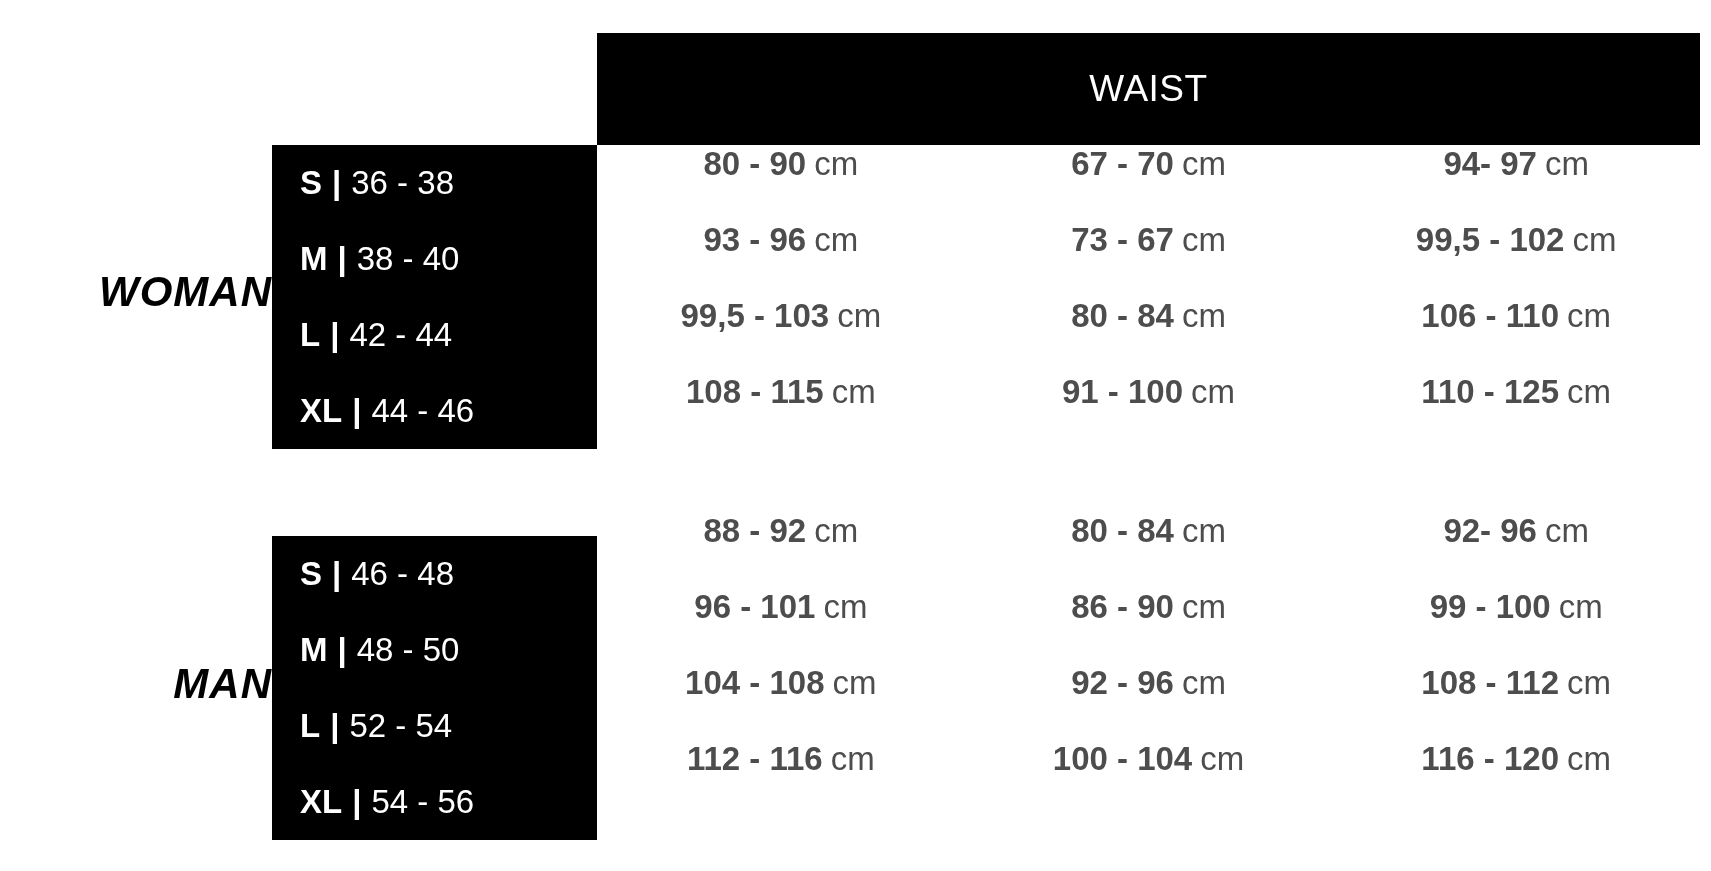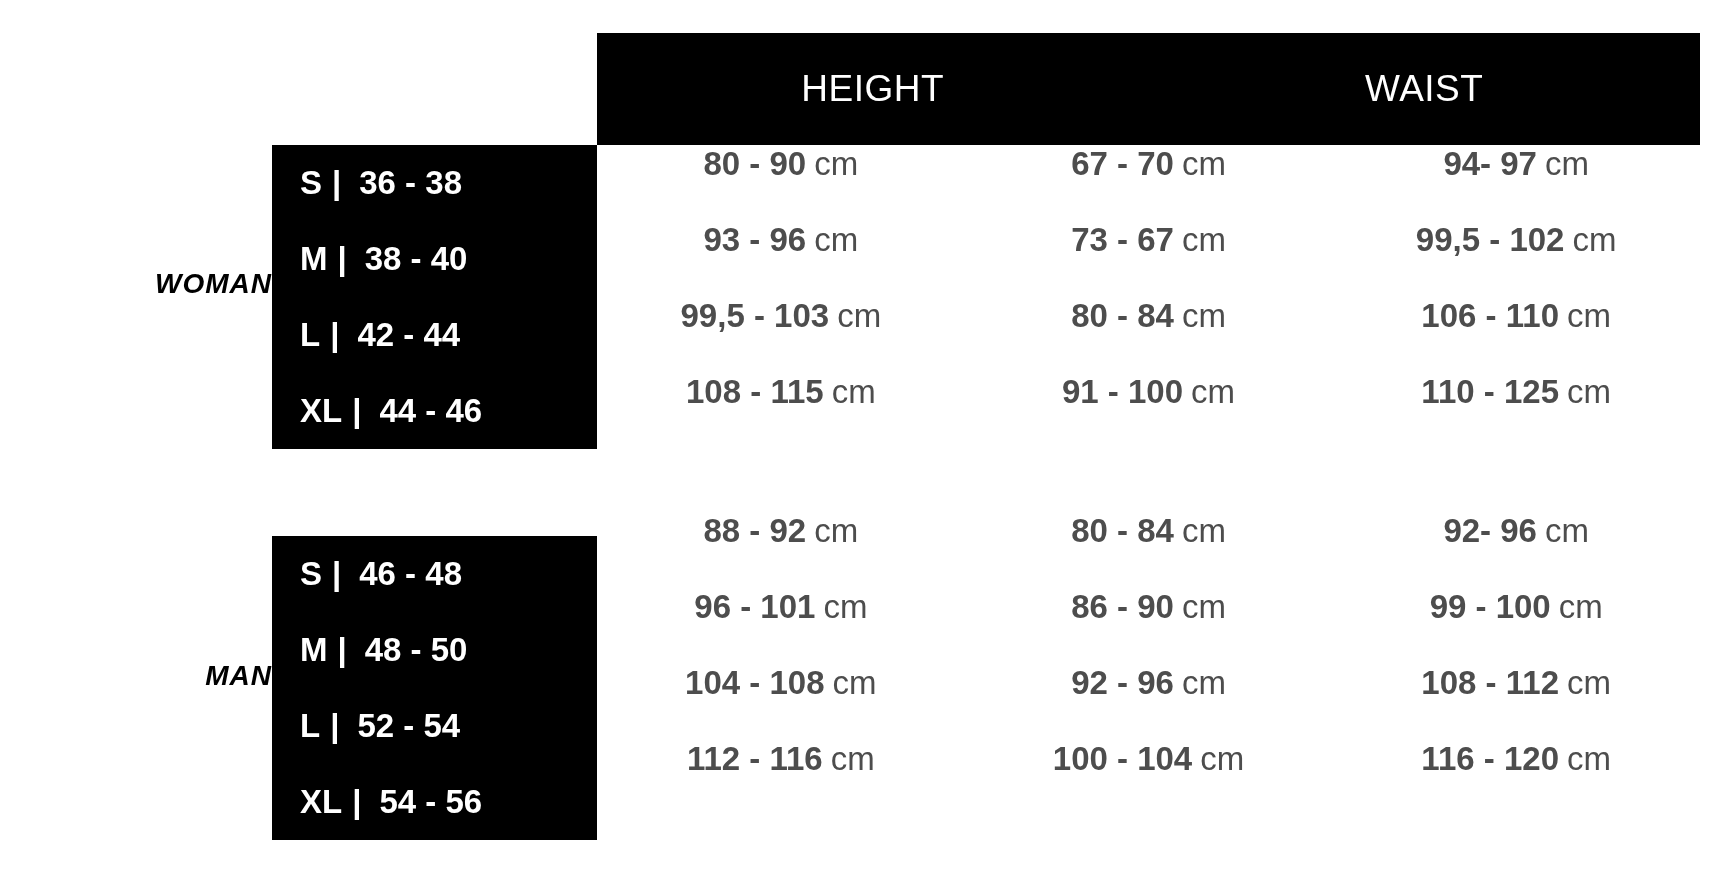--- a/index.html
+++ b/index.html
@@ -40,21 +40,21 @@
     font-weight: 400;
     letter-spacing: 0.5px;
   }
 
   
   .group-label {
     position: absolute;
     left: 0;
     width: 272px;
     text-align: right;
-    font-size: 28px;
+    font-size: 42px;
     font-weight: 700;
     font-style: italic;
     letter-spacing: 1px;
     color: #000000;
   }
   .group-label.woman { top: 268px; }
   .group-label.man   { top: 660px; }
 
   
   .size-block {
@@ -77,22 +77,21 @@
   }
   .size-code {
     font-weight: 700;
     margin-right: 10px;
   }
   .size-sep {
     font-weight: 700;
     margin-right: 10px;
   }
   .size-range {
-    font-weight: 700;
-    margin-left: 8px;
+    font-weight: 400;
   }
 
   
   .meas-grid {
     position: absolute;
     left: 597px;
     width: 1103px;
   }
   .meas-grid.woman { top: 145px; }
   .meas-grid.man   { top: 512px; }
@@ -118,21 +117,20 @@
     color: #4d4d4d;
     margin-left: 8px;
   }
 </style>
 </head>
 <body>
 
 <div class="chart">
 
   <div class="header-band">
-    <div class="header-cell">HEIGHT</div>
     <div class="header-cell">WAIST</div>
   </div>
 
   <div class="group-label woman">WOMAN</div>
 
   <div class="size-block woman">
     <div class="size-row">
       <span class="size-code">S</span>
       <span class="size-sep">|</span>
       <span class="size-range">36 - 38</span>

